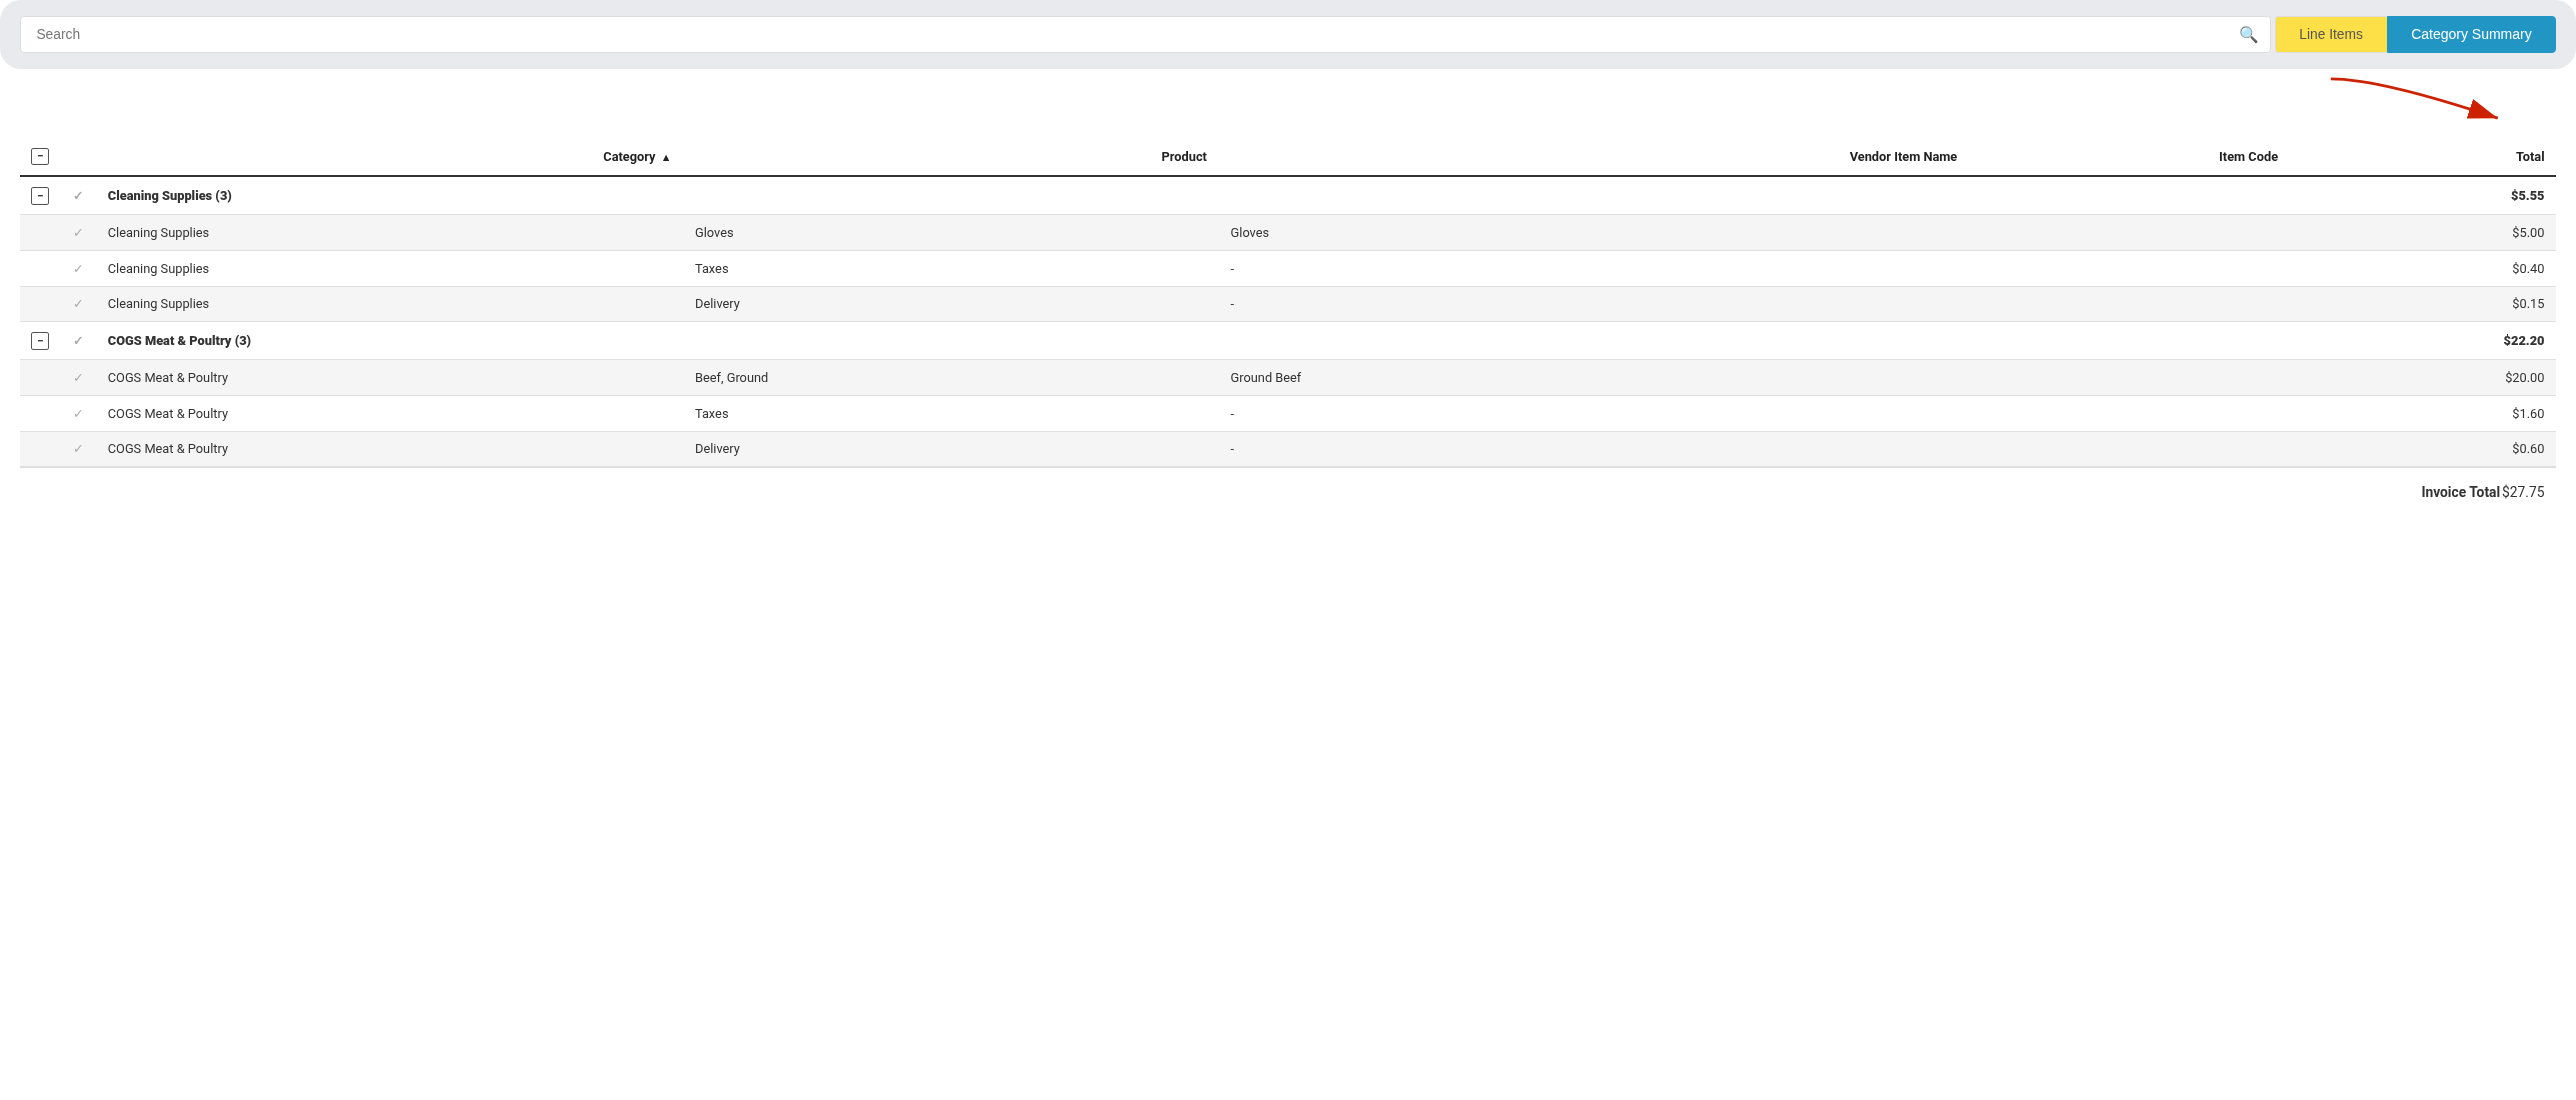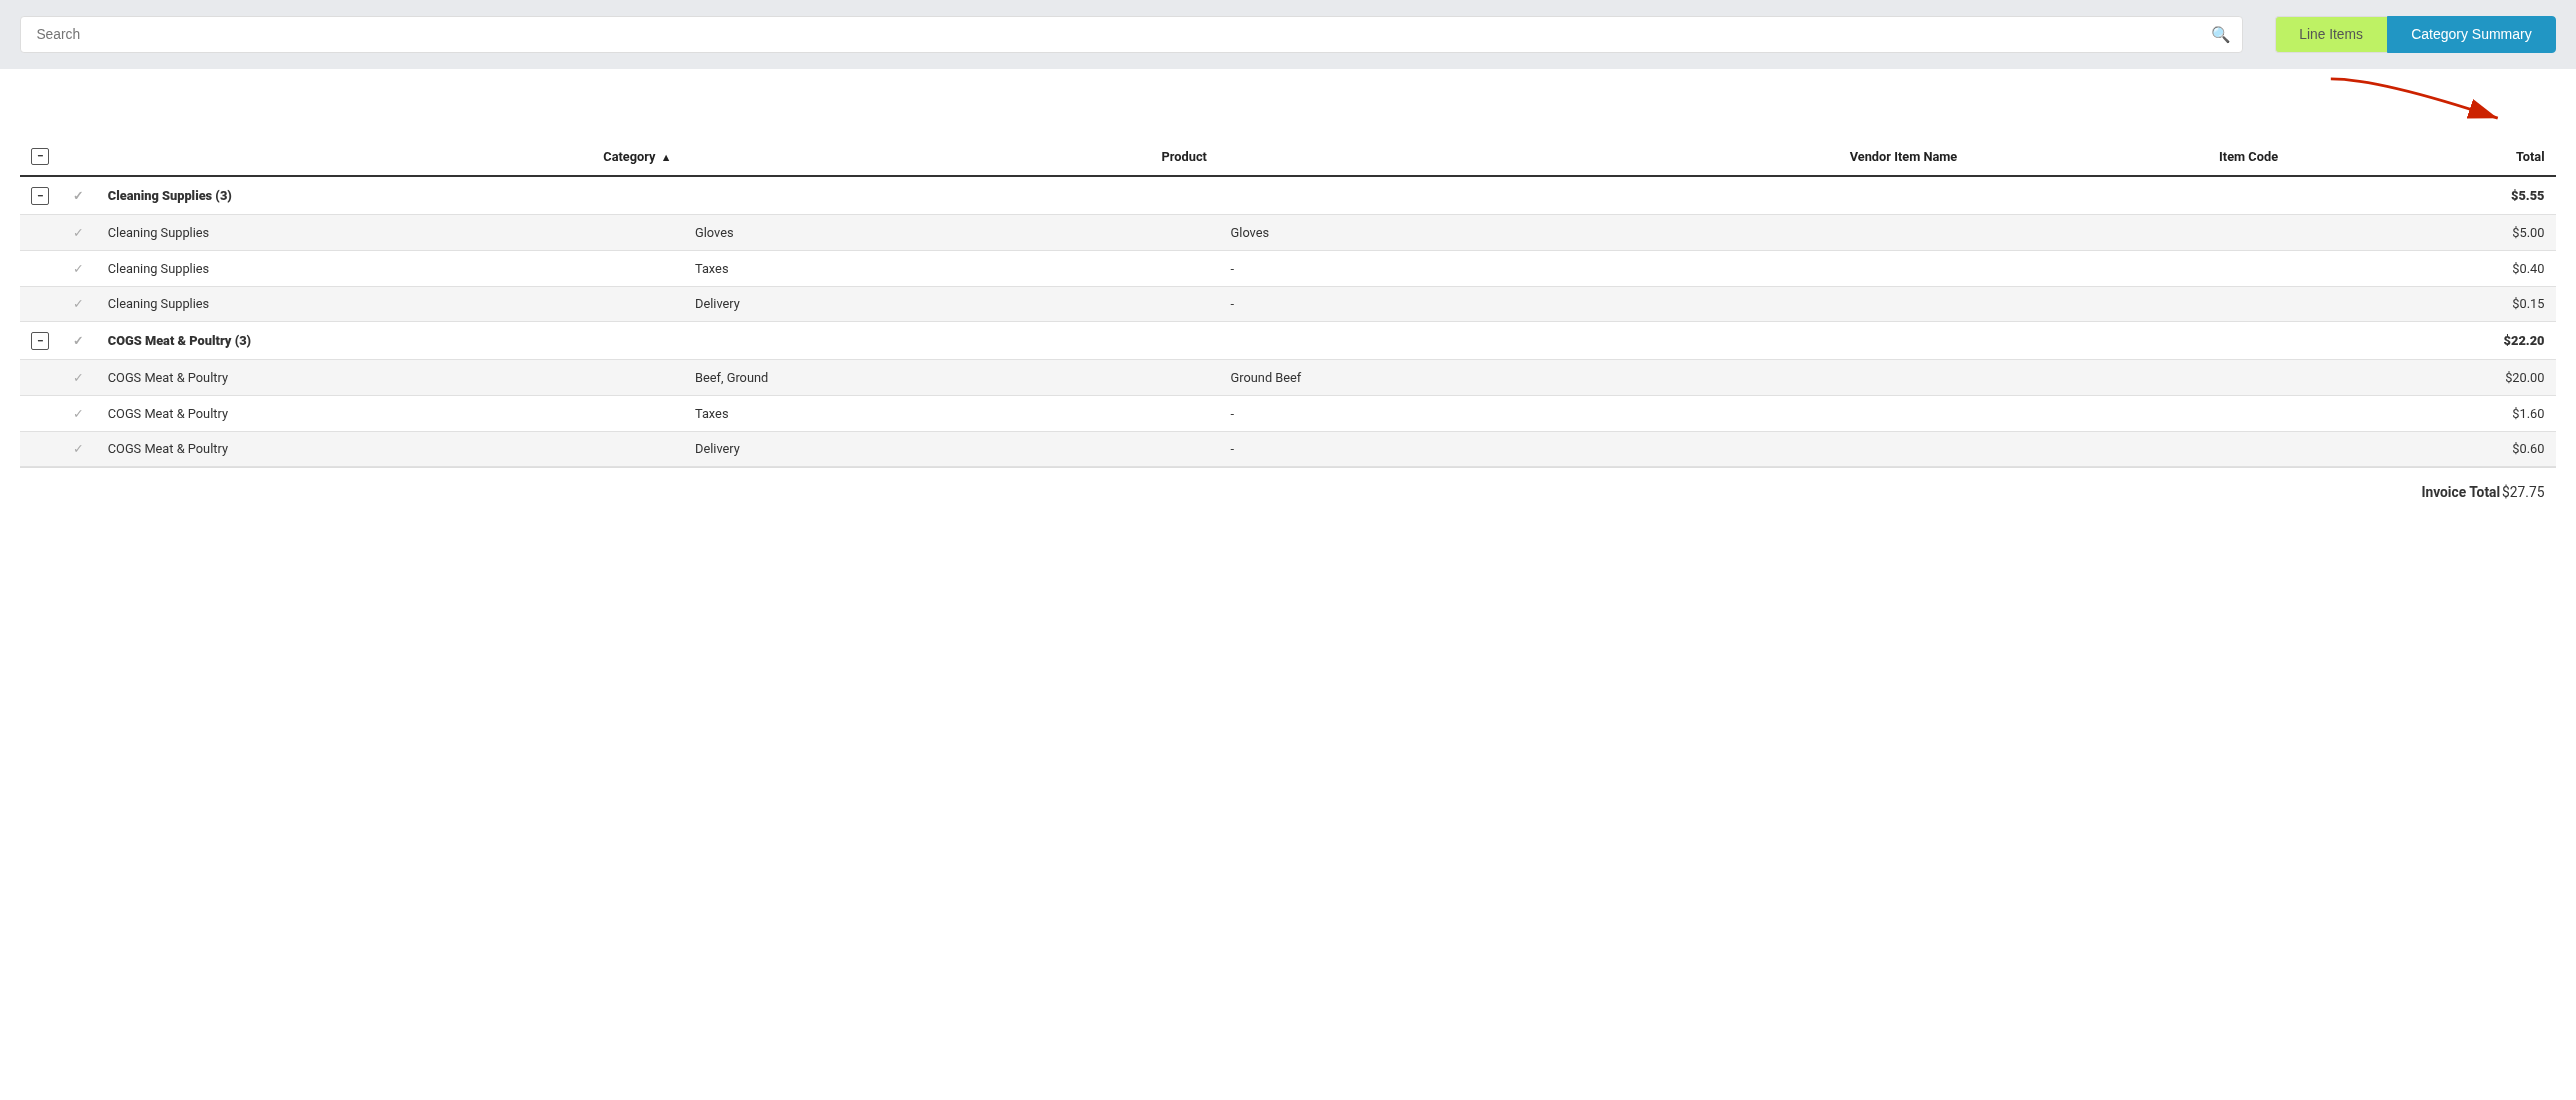--- a/index.html
+++ b/index.html
@@ -13,21 +13,22 @@
       background: #ffffff;
       font-size: 13.8px;
       color: #333;
     }
 
     .top-bar {
       background: #e8eaed;
       padding: 15.7px 19.7px;
       display: flex;
       align-items: center;
-      gap: 32px;
+      gap: 4px;
+      border-radius: 21px;
     }
 
     .search-wrapper {
       flex: 1;
       position: relative;
     }
 
     .search-input {
       width: 100%;
       padding: 9.8px 39px 9.8px 15.7px;
@@ -49,21 +50,21 @@
     }
 
     .tab-buttons {
       display: flex;
       align-items: center;
       gap: 0;
     }
 
     .tab-line-items {
       padding: 9.8px 23.6px;
-      background: #bef264;
+      background: #fde047;
       border: 1px solid #ddd;
       border-right: none;
       border-radius: 3.9px 0 0 3.9px;
       cursor: pointer;
       font-size: 13.8px;
       color: #555;
       white-space: nowrap;
     }
 
     .tab-category-summary {

